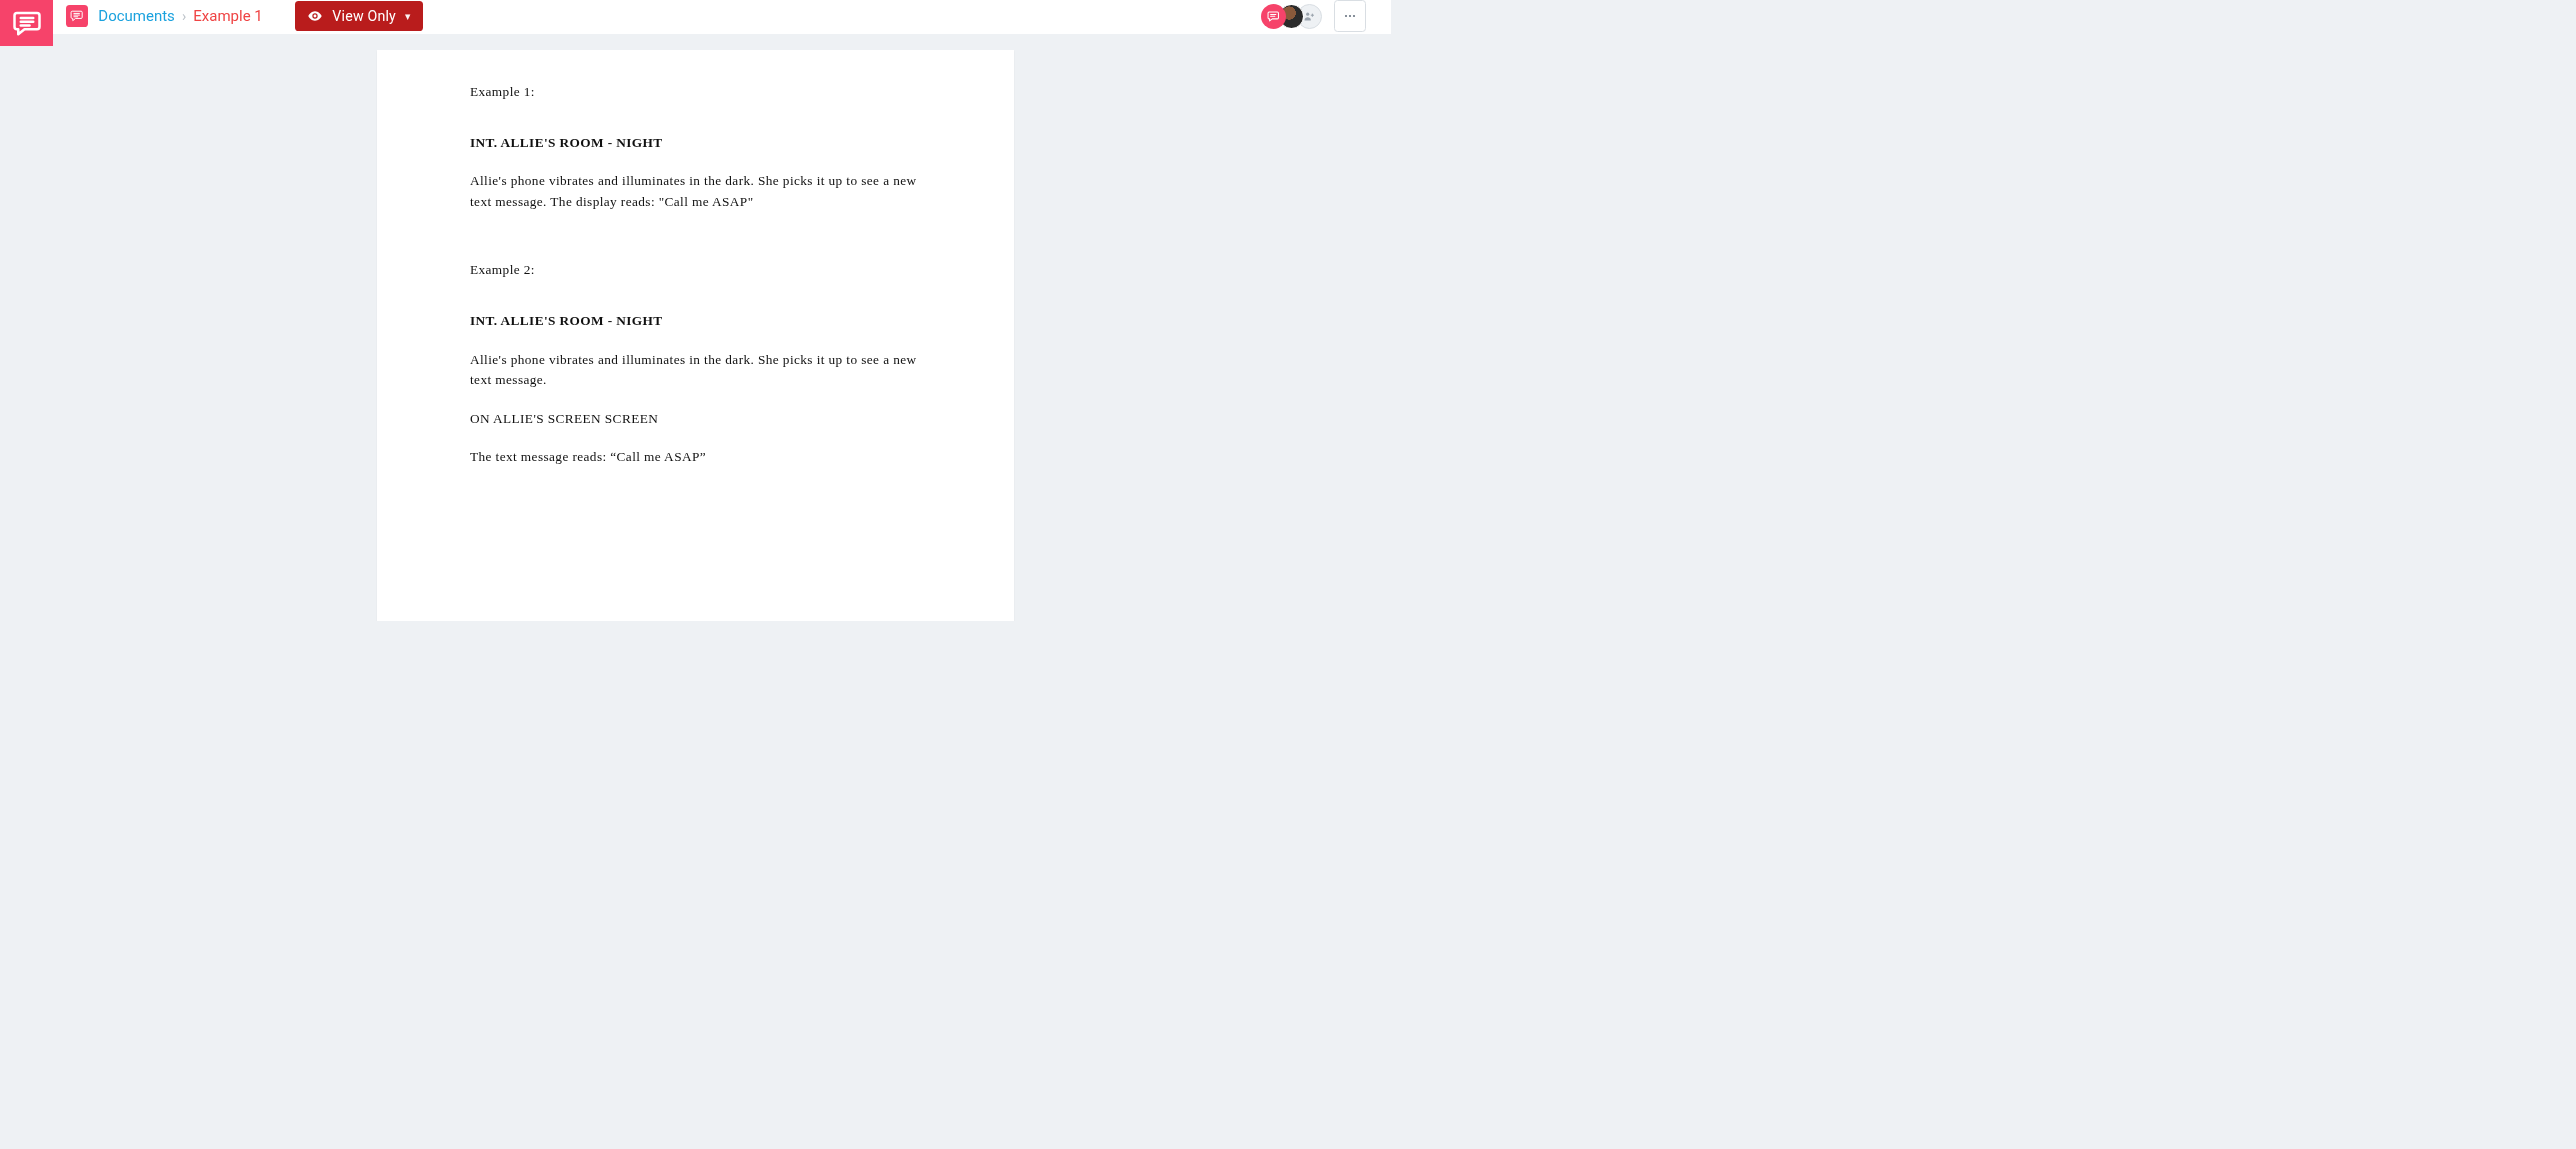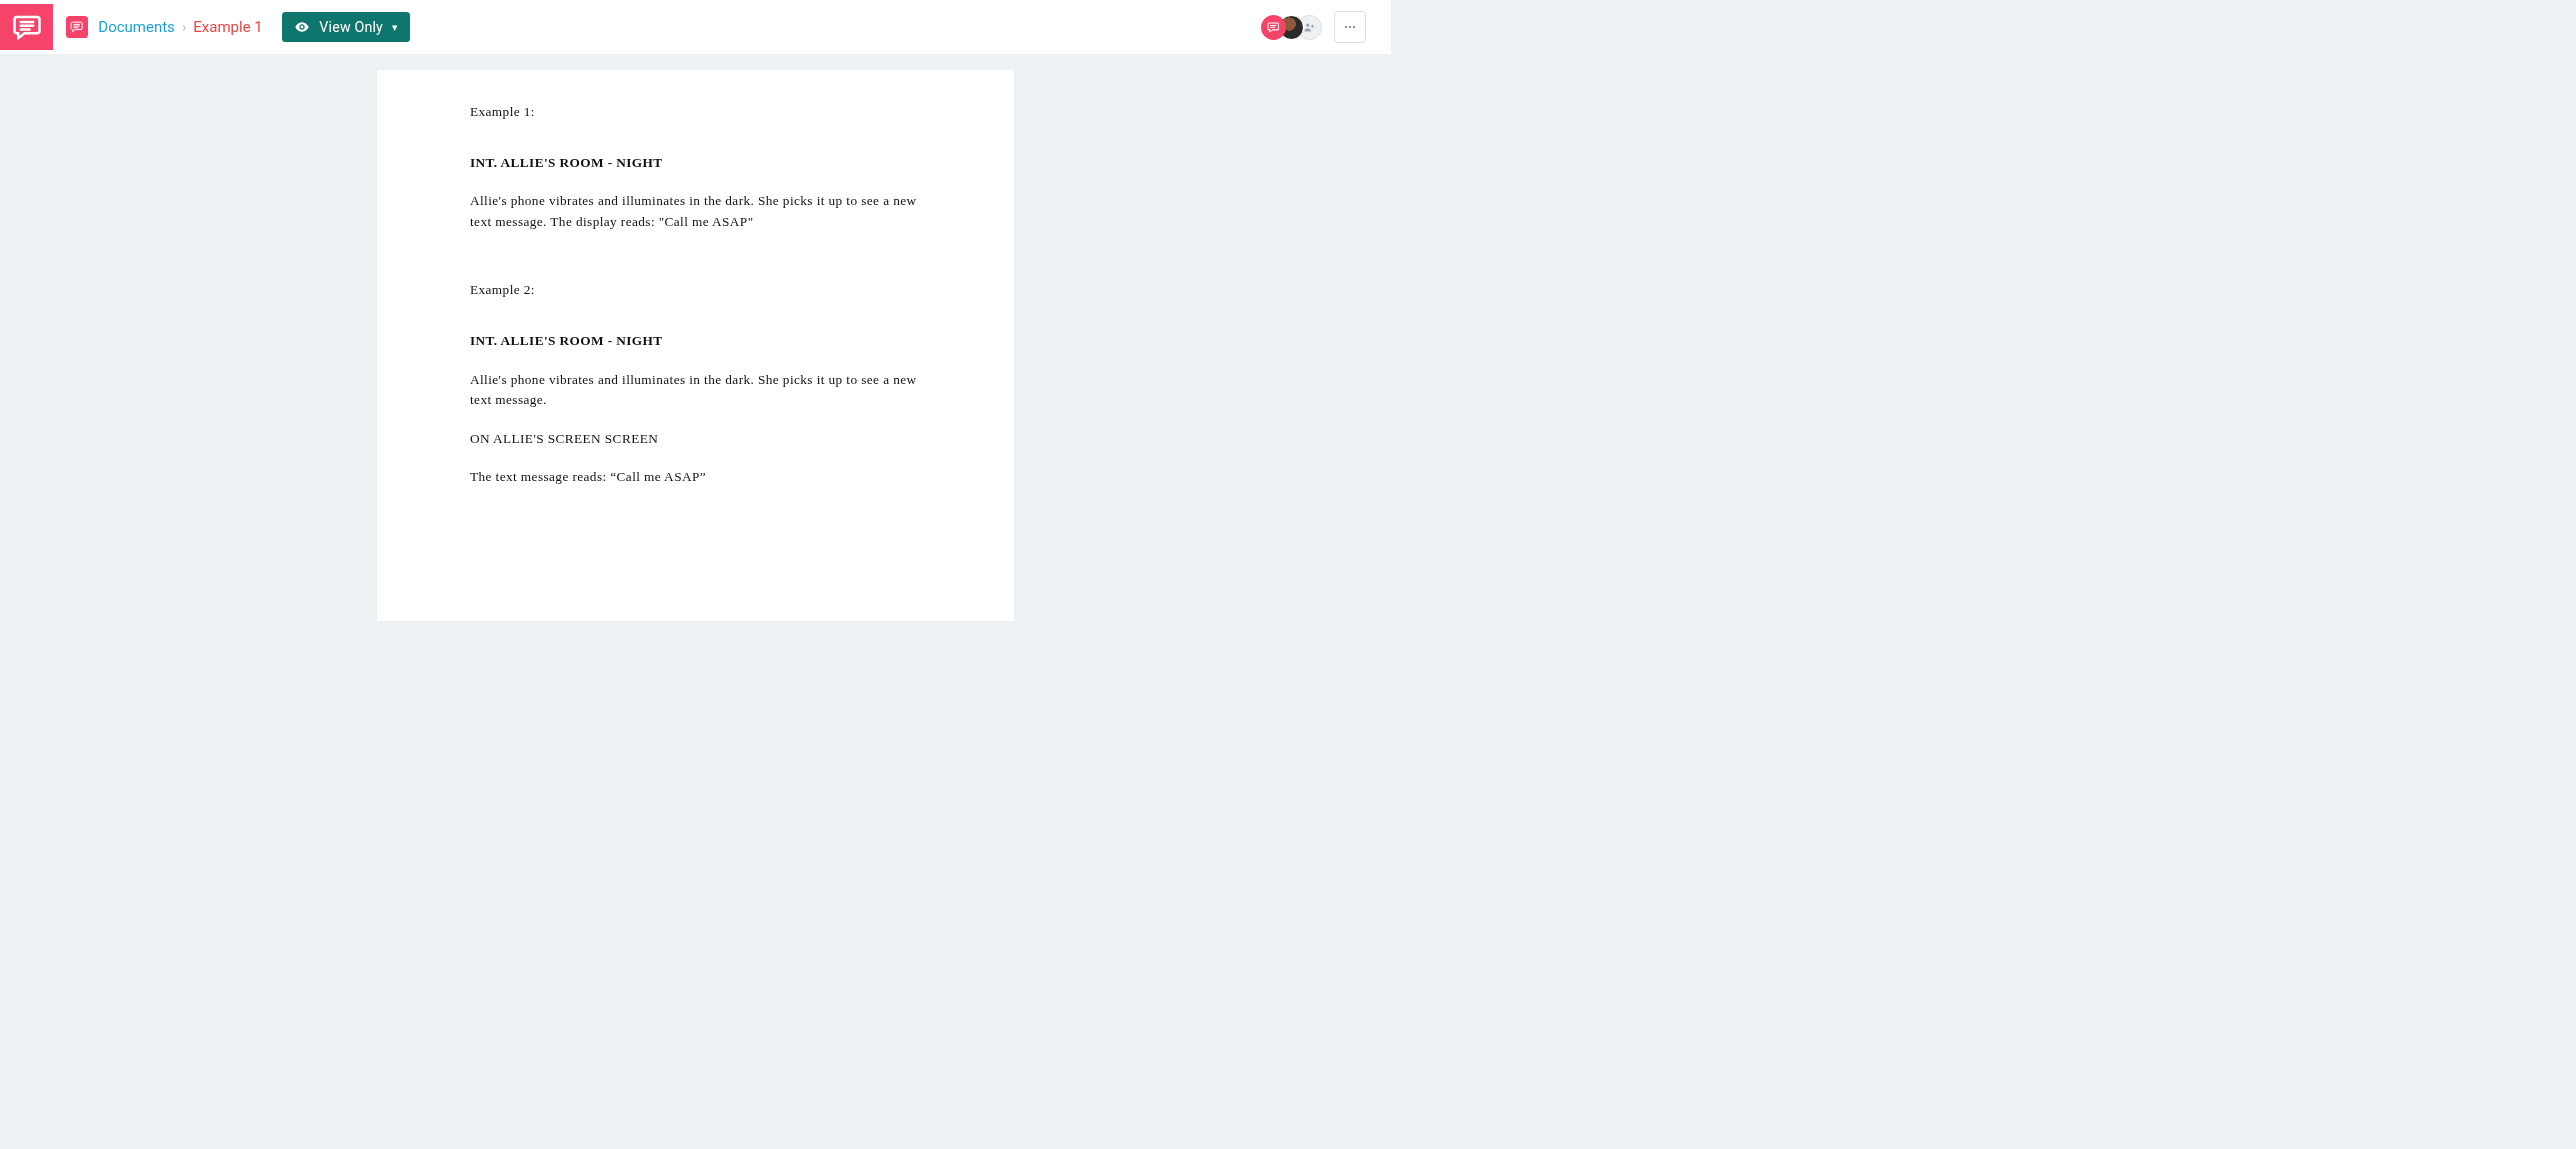--- a/index.html
+++ b/index.html
@@ -8,23 +8,23 @@
       background: #eef1f4;
       color: #333;
       width: 1391px;
       height: 621px;
       overflow: hidden;
     }
 
     
     .top-wrap {
       display: flex;
-      align-items: center;
+      align-items: flex-start;
       background: #ffffff;
-      height: 54px;
+      height: 34px;
     }
     .brand-square {
       width: 53px;
       height: 46px;
       background: #f6436a;
       display: flex;
       align-items: center;
       justify-content: center;
       flex-shrink: 0;
     }
@@ -54,23 +54,23 @@
       display: flex;
       align-items: center;
       gap: 7.1px;
       font-size: 15px;
     }
     .breadcrumb .docs-link { color: #1ba2de; cursor: pointer; }
     .breadcrumb .chevron { color: #bcc2c8; font-size: 14.2px; }
     .breadcrumb .current { color: #ef4444; }
 
     .view-pill {
-      margin-left: 10px;
+      margin-left: 23px;
       height: 30px;
-      background: #0f766e;
+      background: #b91c1c;
       border-radius: 3.6px;
       display: flex;
       align-items: center;
       gap: 9px;
       padding: 0 12.5px;
       color: #fff;
       font-size: 14.2px;
       cursor: pointer;
       letter-spacing: 0.2px;
     }

